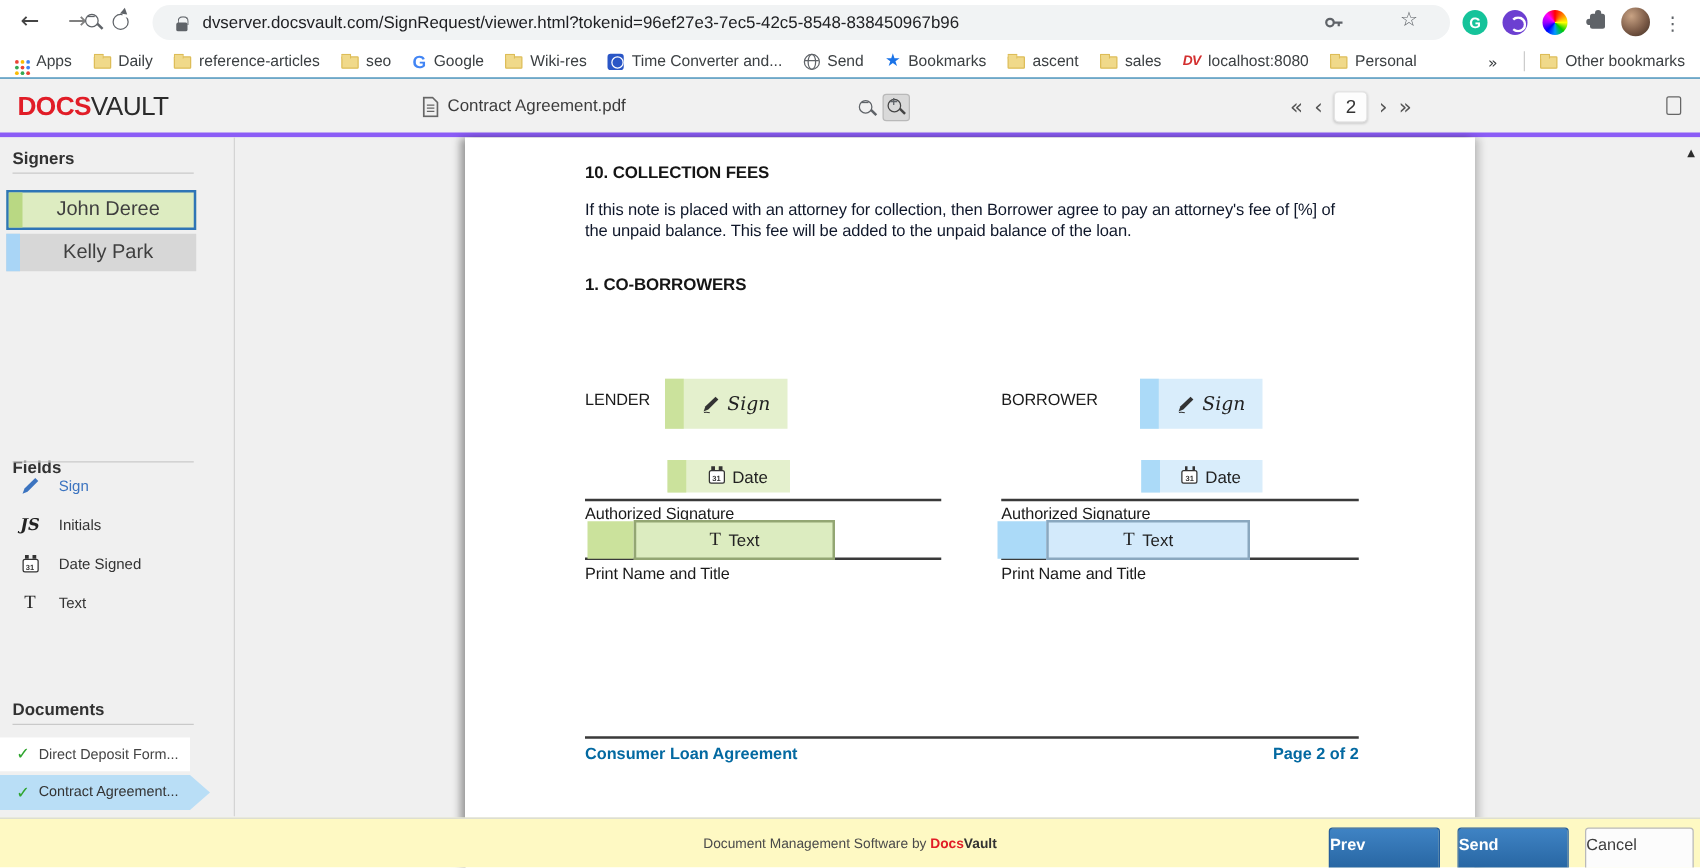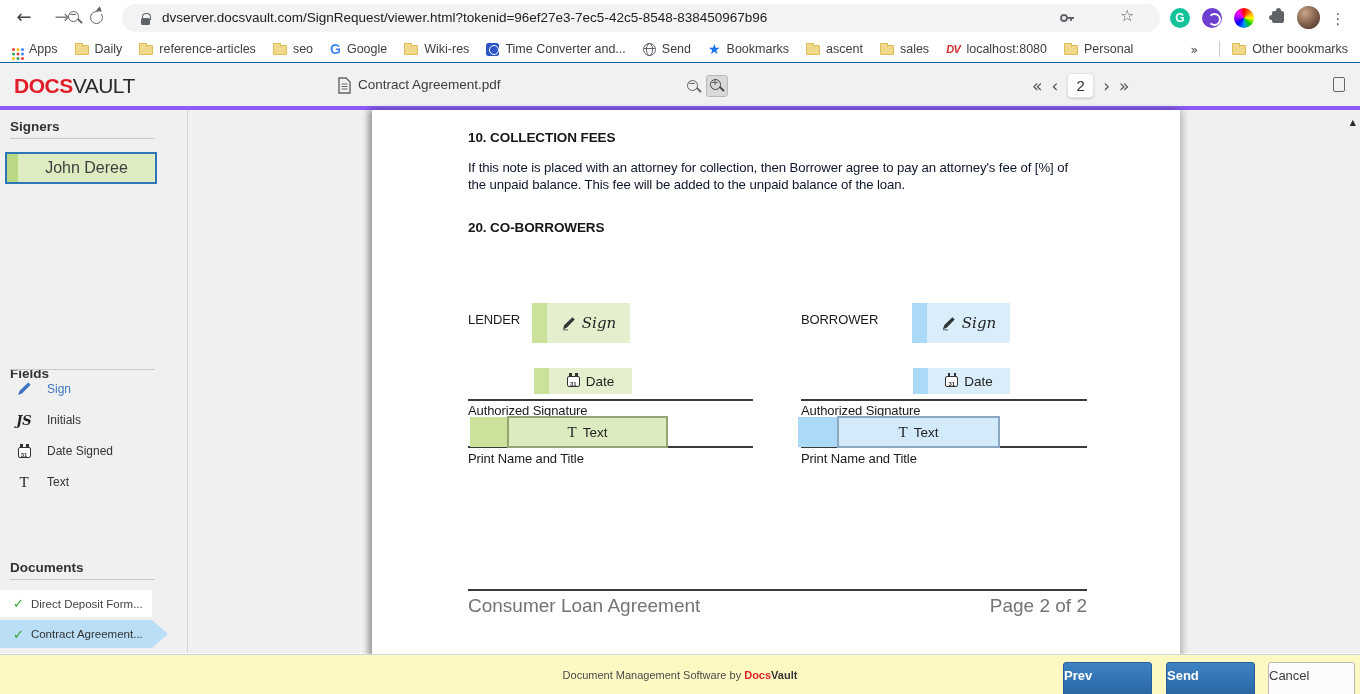--- a/index.html
+++ b/index.html
@@ -108,21 +108,21 @@
   .sfield .strip { position:absolute; left:0; top:0; bottom:0; width:15px; }
   .sfield .content { position:absolute; left:15px; right:0; top:0; bottom:0; display:flex; align-items:center; justify-content:center; gap:6px; }
   .green-bg { background:#e4f0cd; } .green-strip { background:#cbe29c; }
   .blue-bg { background:#d9edfb; } .blue-strip { background:#abdaf8; }
   .script-sign { font-family:"DejaVu Serif", serif; font-style:italic; font-size:15px; color:#222; }
   .fld-txt { font-size:13.5px; color:#222; }
   .textfield-strip { position:absolute; top:307px; height:30px; cursor:pointer; }
   .textfield-box { position:absolute; top:306px; height:32px; display:flex; align-items:center; justify-content:center; gap:6px; cursor:pointer; }
   .tf-green { background:#dcecc0; border:2px solid #93a673; }
   .tf-blue  { background:#d3eafb; border:2px solid #8aa8bf; }
-  .pdf-foot { position:absolute; font-size:19px; color:#737373; }
+  .pdf-foot { position:absolute; font-size:13px; color:#0369a1;font-weight:bold; }
 
   
   #appfooter { position:absolute; left:0; top:654px; width:1360px; height:40px; background:#fef9c3; border-top:1px solid #d2d5d8; }
   #branding { position:absolute; left:0; right:0; top:14px; text-align:center; font-size:11px; color:#4a4a4a; }
   #branding .docs { color:#e11d27; font-weight:bold; }
   #branding .vault { color:#333; font-weight:bold; }
   .ftr-btn { position:absolute; top:7px; height:37px; line-height:25px; font-size:13px; border-radius:3px; cursor:pointer; }
   .btn-blue { width:89px; background:linear-gradient(#3f83c4,#25639f); border:1px solid #245e9c; color:#fff; font-weight:bold; }
   #prev-btn { left:1063px; }
   #send-btn { left:1166px; }
@@ -256,20 +256,24 @@
 <div id="main">
 
   <div id="sidebar">
     <div class="side-title" style="top:9px">Signers</div>
     <div class="side-divider" style="top:28px"></div>
 
     <div id="signer-john">
       <span class="strip"></span>
       <span class="signer-name">John Deree</span>
     </div>
+    <div id="signer-kelly">
+      <span class="strip"></span>
+      <span class="signer-name">Kelly Park</span>
+    </div>
 
     <div class="side-title" style="top:256px">Fields</div>
     <div class="side-divider" style="top:259px"></div>
 
     <div class="field-row" style="top:268px">
       <span class="fi-wrap">
           <svg class="pen-svg" width="16" height="16" viewBox="0 0 16 16">
             <path d="M2 14l1.6-4.3L12.2 1.4l2.4 2.4-8.6 8.6L2 14z" fill="#3c74c0"></path>
           </svg>
         </span>
@@ -308,21 +312,21 @@
       <span>Contract Agreement...</span>
     </div>
   </div>
 
   <div id="viewer">
     <div id="page">
 
       <div class="pdf-h" style="left:96px; top:20px">10. COLLECTION FEES</div>
       <div class="pdf-p" style="left:96px; top:50px; width:618px">If this note is placed with an attorney for collection, then Borrower agree to pay an attorney's fee of [%] of the unpaid balance. This fee will be added to the unpaid balance of the loan.</div>
 
-      <div class="pdf-h" style="left:96px; top:110px">20. CO-BORROWERS</div>
+      <div class="pdf-h" style="left:96px; top:110px">1. CO-BORROWERS</div>
 
       <div class="pdf-lbl" style="left:96px; top:202px">LENDER</div>
       <div class="sfield green-bg" style="left:160px; top:193px; width:98px; height:40px">
         <span class="strip green-strip"></span>
         <span class="content">
           <svg class="pen-svg" width="15" height="15" viewBox="0 0 16 16">
               <path d="M2 14l1.6-4.3L12.2 1.4l2.4 2.4-8.6 8.6L2 14z" fill="#333"></path>
               <path d="M2.3 14.9c2-.5 3.6-.2 5 .2" stroke="#333" stroke-width=".9" fill="none"></path>
             </svg>
           <span class="script-sign">Sign</span>

